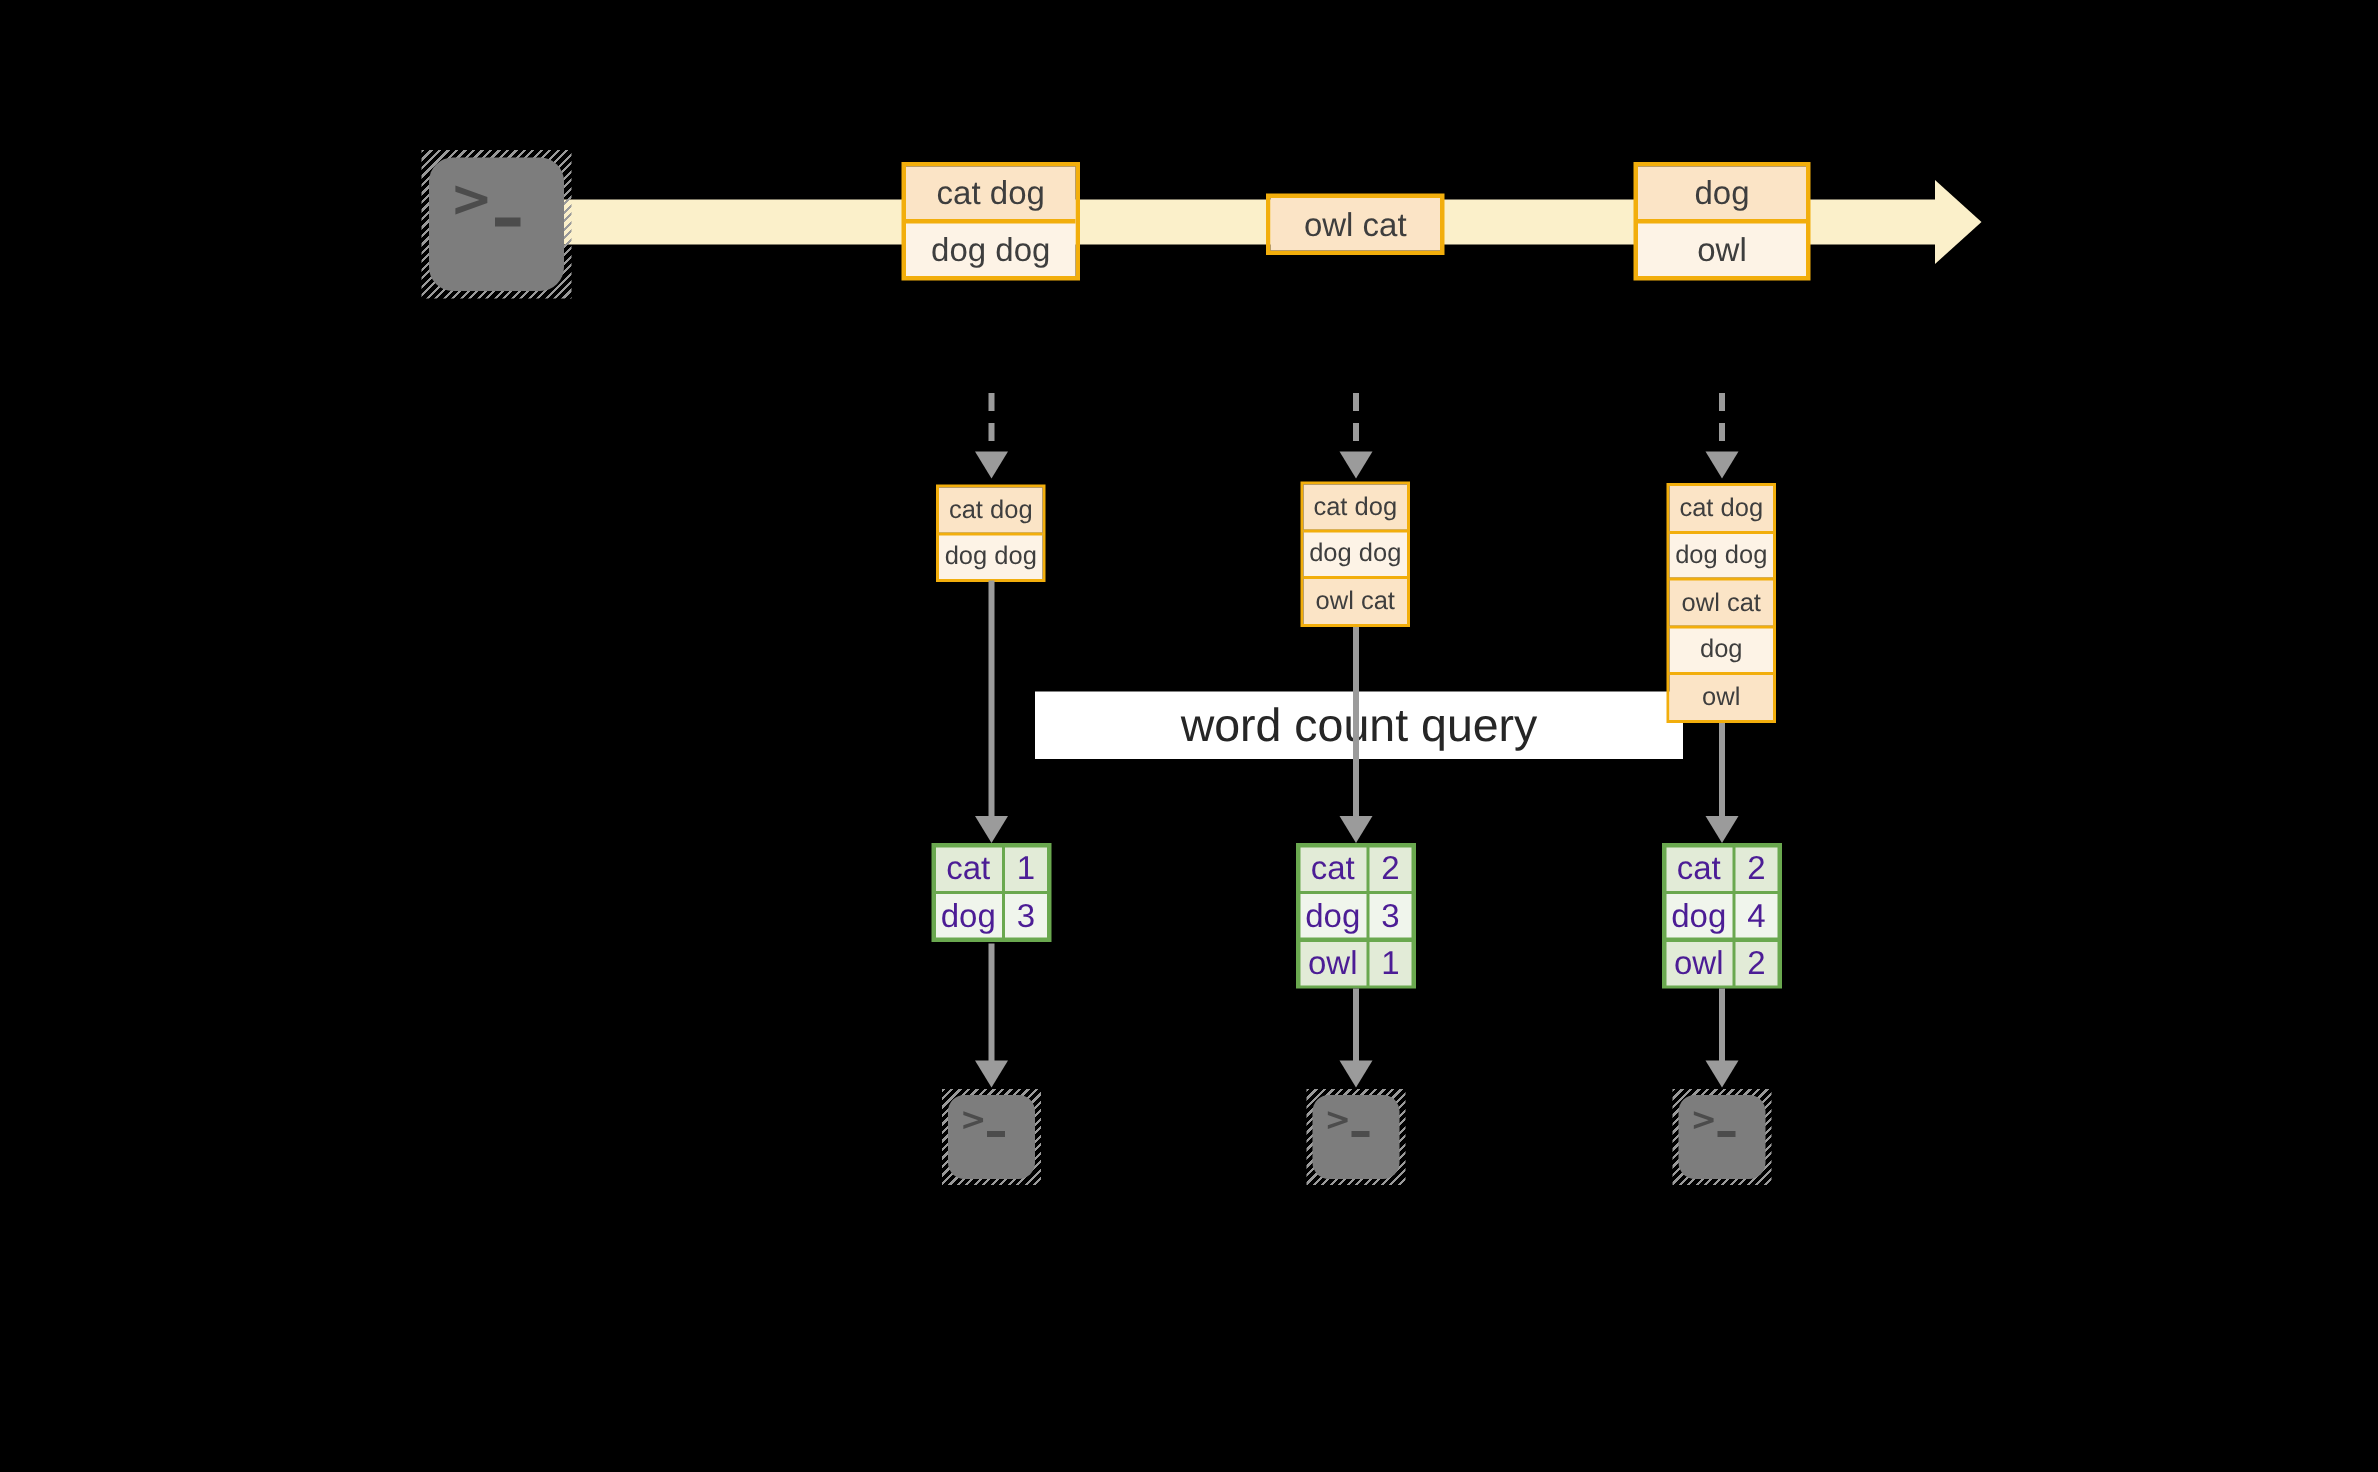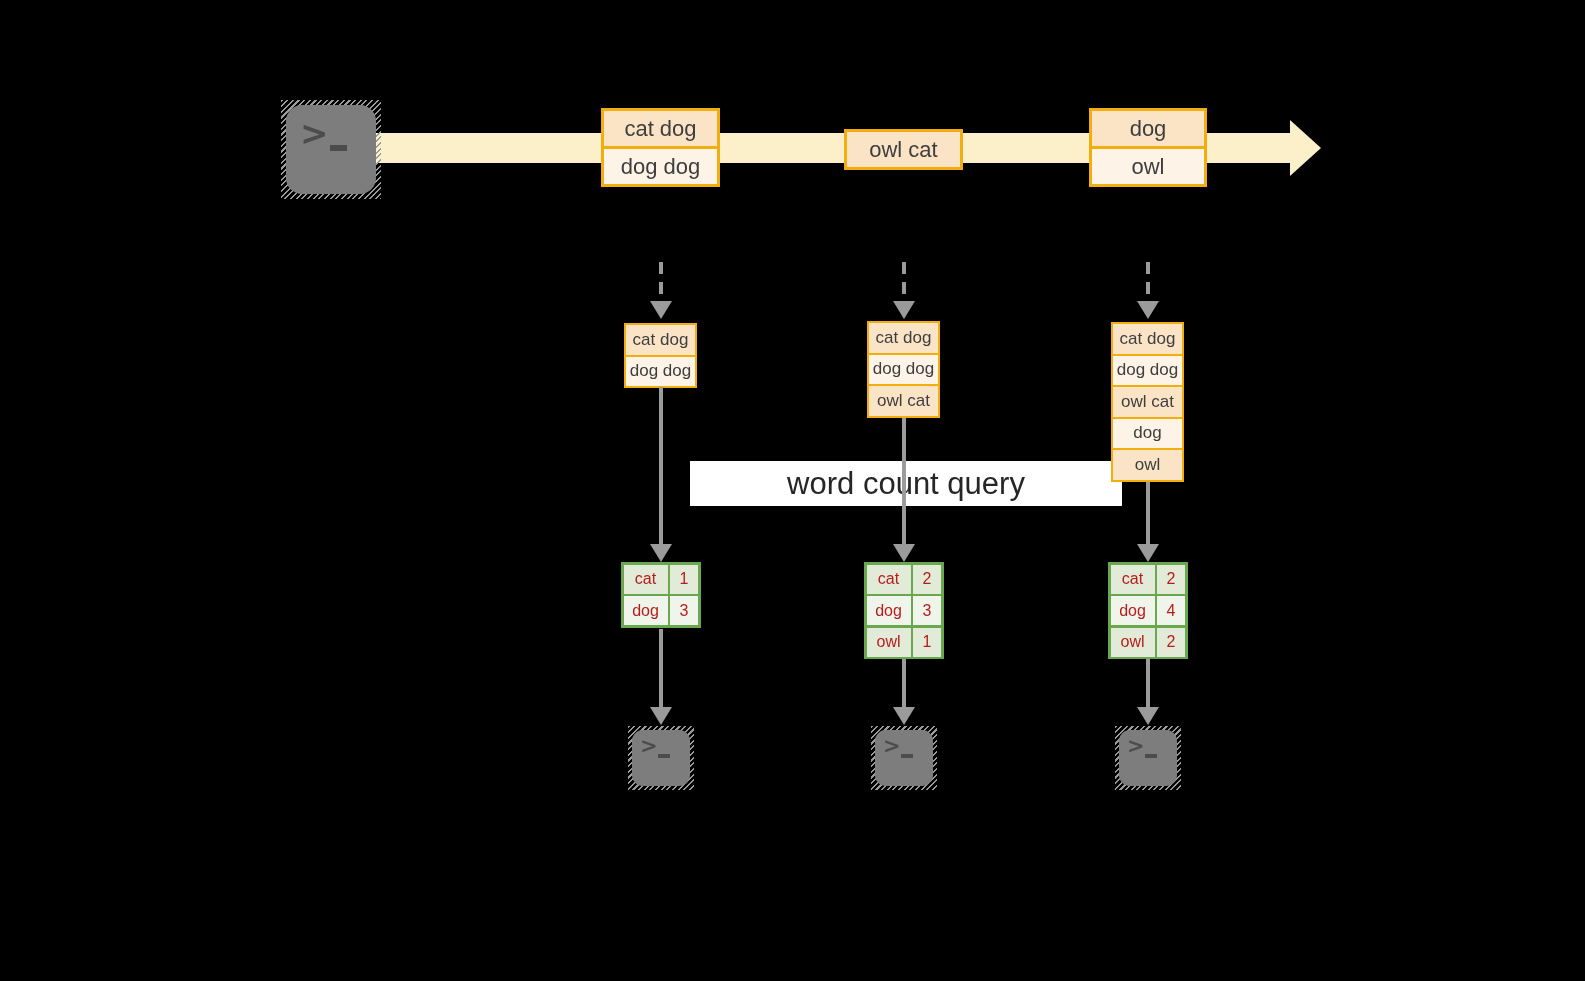--- a/index.html
+++ b/index.html
@@ -79,21 +79,21 @@
 
   
   .query-label{left:690px;top:461px;width:432px;height:45px;background:#fff;z-index:2;
     display:flex;align-items:center;justify-content:center;
     font-size:31px;color:#262626;}
 
   
   .gtable{background:var(--green-border);padding:2.5px;display:grid;
     grid-template-columns:44px 28px;gap:2.5px;z-index:3;}
   .gcell{height:29px;display:flex;align-items:center;justify-content:center;
-    font-size:16px;color:#b91c1c;}
+    font-size:22px;color:#4c1d95;}
   .g-dark{background:var(--green-fill-dark);}
   .g-light{background:var(--green-fill-light);}
   .gtable-1{left:621px;top:562px;}
   .gtable-2{left:864px;top:562px;}
   .gtable-3{left:1108px;top:562px;}
 </style>
 </head>
 <body style="--background: #000000; --stream-band: #fbf0ca; --orange-border: #f2ae0c; --orange-fill-dark: #fbe4c6; --orange-fill-light: #fdf3e6; --green-border: #6aa84f; --green-fill-dark: #e2ebd7; --green-fill-light: #f0f5ec; --arrow-gray: #9b9b9b; --terminal-gray: #7d7d7d; --label-background: #ffffff;">
 
 <div class="abs stream-band"></div>

